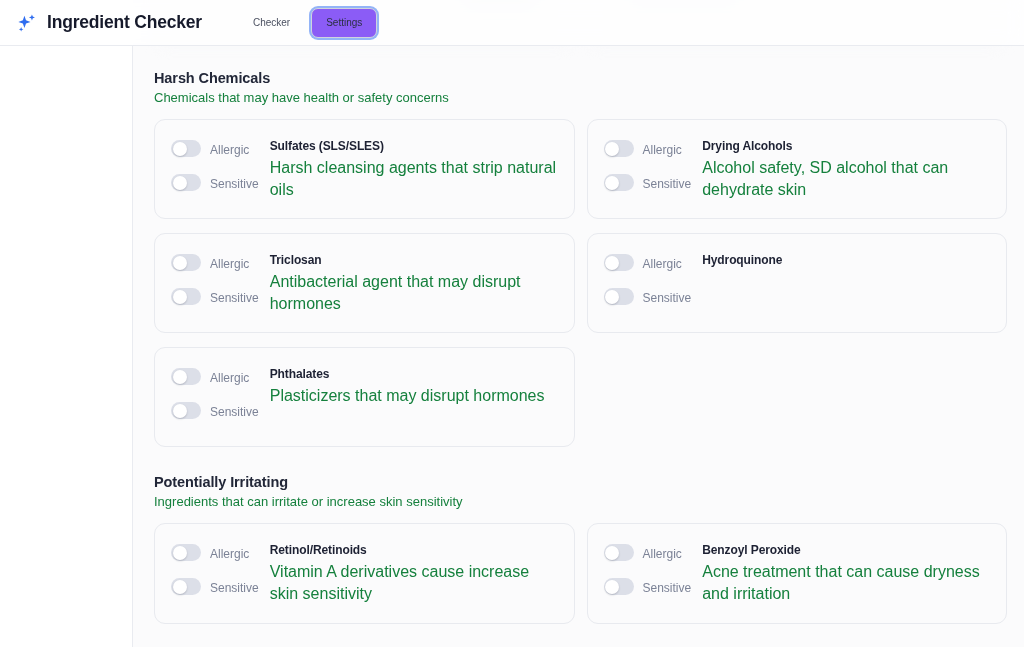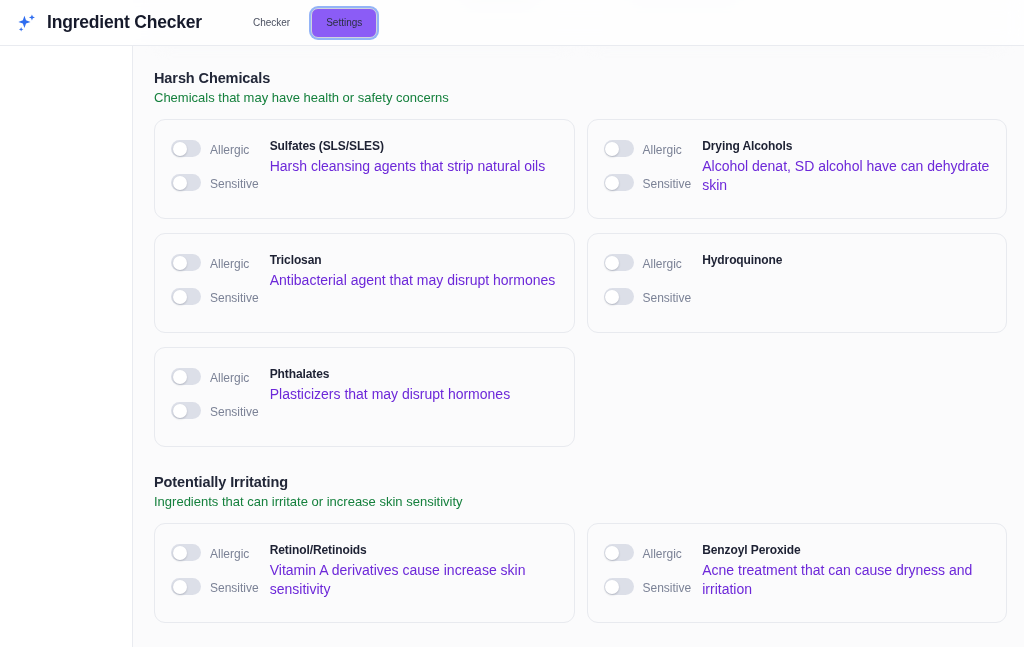--- a/index.html
+++ b/index.html
@@ -230,23 +230,23 @@
     min-width: 0;
   }
   .ing-name {
     font-size: 12px;
     font-weight: 700;
     color: #1d2133;
     letter-spacing: -.1px;
     margin-bottom: 4px;
   }
   .ing-desc {
-    font-size: 14px;
+    font-size: 16px;
     font-weight: 400;
-    color: #6d28d9;
+    color: #15803d;
     line-height: 1.35;
   }
 </style>
 </head>
 <body>
 
 <div class="app">
 
   <div class="gutter-rule"></div>
 
@@ -288,21 +288,21 @@
                     <span class="switch" role="switch" aria-checked="false"></span>
                     <span class="toggle-label">Allergic</span>
                   </div>
                   <div class="toggle-row">
                     <span class="switch" role="switch" aria-checked="false"></span>
                     <span class="toggle-label">Sensitive</span>
                   </div>
                 </div>
                 <div class="ing-text">
                   <div class="ing-name">Drying Alcohols</div>
-                  <div class="ing-desc">Alcohol denat, SD alcohol have can dehydrate skin</div>
+                  <div class="ing-desc">Alcohol safety, SD alcohol that can dehydrate skin</div>
                 </div>
               </div>
               <div class="ing-card">
                 <div class="toggle-col">
                   <div class="toggle-row">
                     <span class="switch" role="switch" aria-checked="false"></span>
                     <span class="toggle-label">Allergic</span>
                   </div>
                   <div class="toggle-row">
                     <span class="switch" role="switch" aria-checked="false"></span>

